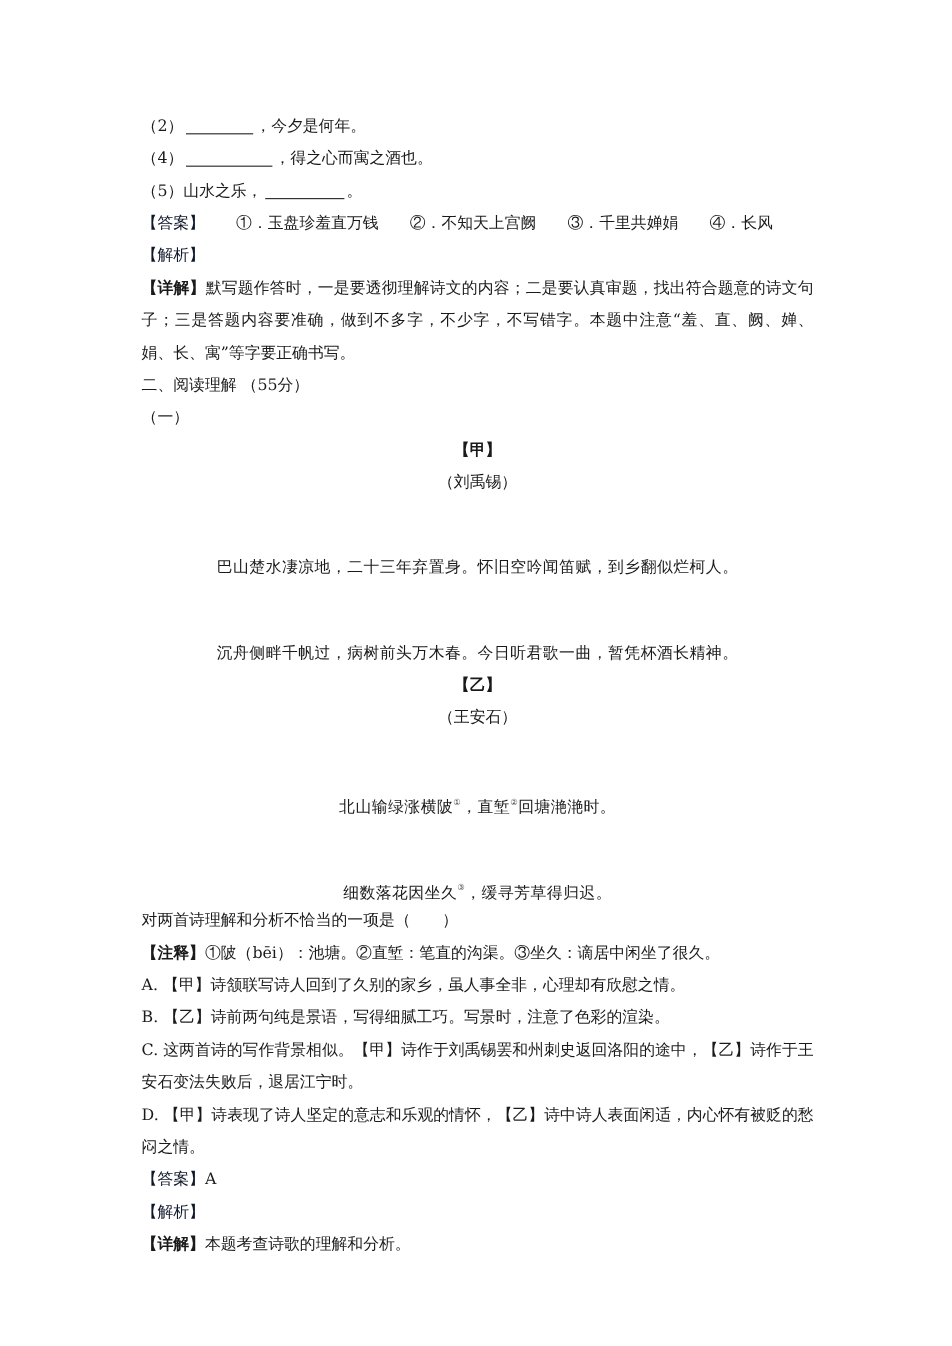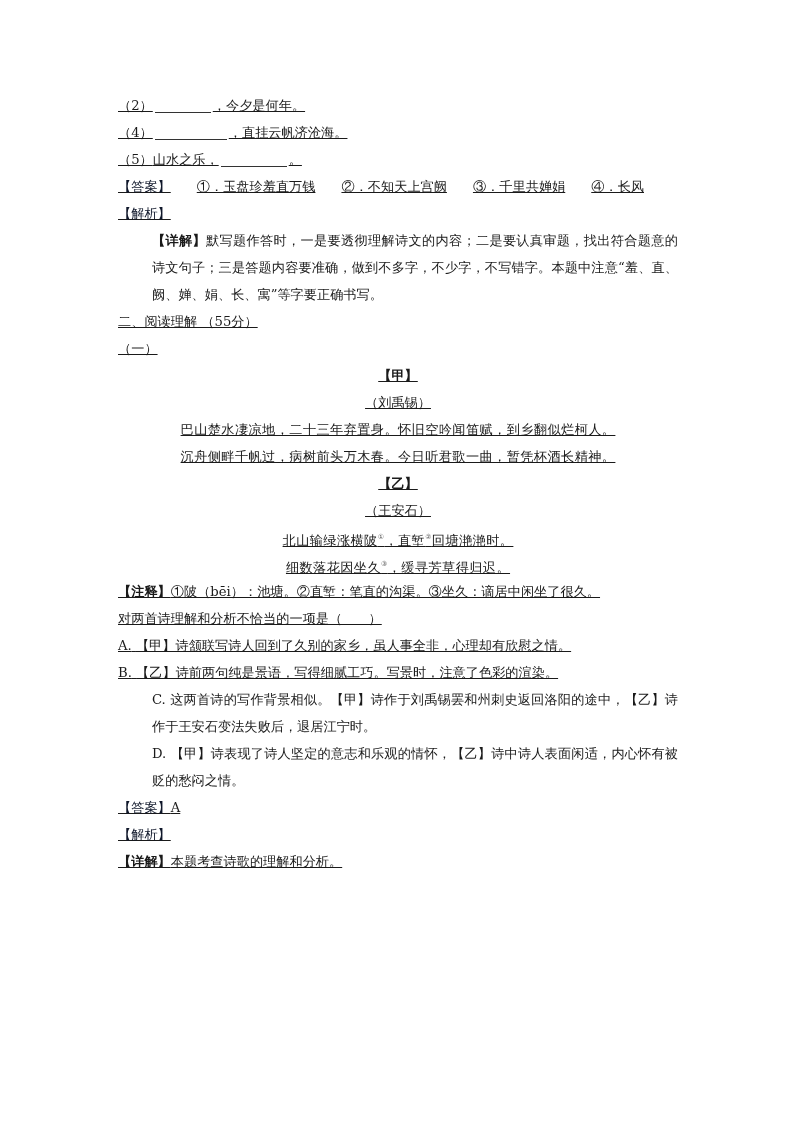--- a/index.html
+++ b/index.html
@@ -19,21 +19,20 @@
     position: absolute;
     left: 118px;
     top: 92px;
     width: 560px;
     font-size: 13.2px;
     line-height: 27px;
   }
   .line {
     white-space: nowrap;
     height: 27px;
-    text-decoration: underline;
   }
   .wrap {
     white-space: normal;
   }
   .center {
     text-align: center;
   }
   .tag {
     color: #0f172a;
   }
@@ -44,34 +43,34 @@
     vertical-align: -3px;
     margin: 0 2px;
   }
   .b1 { width: 56px; }
   .b2 { width: 75px; }
   .b3 { width: 72px; }
   .b4 { width: 66px; }
   .ans-gap { display: inline-block; width: 26px; }
   .bold { font-weight: bold; }
   .sup { font-size: 7px; vertical-align: 6px; color: #555; }
-  .poem-line { letter-spacing: 0.4px; }
-  .justify { text-align: justify; text-align-last: left; margin-left: 34px; }
+  .poem-line { letter-spacing: 0.4px; margin-top: 44px; }
+  .justify { text-align: justify; text-align-last: left; }
   .bracket { font-weight: bold; }
 </style>
 </head>
 <body>
 
 <div class="page">
 
   <div class="line">
     <span>（2）</span><span class="blank b1"></span><span>，今夕是何年。</span>
   </div>
   <div class="line">
-    <span>（4）</span><span class="blank b3"></span><span>，直挂云帆济沧海。</span>
+    <span>（4）</span><span class="blank b3"></span><span>，得之心而寓之酒也。</span>
   </div>
   <div class="line">
     <span>（5）</span><span>山水之乐，</span><span class="blank b4"></span><span>。</span>
   </div>
 
   <div class="line">
     <span class="tag">【答案】</span><span class="ans-gap"></span><span>①．玉盘珍羞直万钱</span><span class="ans-gap"></span><span>②．不知天上宫阙</span><span class="ans-gap"></span><span>③．千里共婵娟</span><span class="ans-gap"></span><span>④．长风</span>
   </div>
 
   <div class="line">
@@ -91,25 +90,25 @@
 
   <div class="line center bold">【乙】</div>
   <div class="line center">（王安石）</div>
   <div class="line center poem-line">
     <span>北山输绿涨横陂</span><span class="sup">①</span><span>，直堑</span><span class="sup">②</span><span>回塘滟滟时。</span>
   </div>
   <div class="line center poem-line">
     <span>细数落花因坐久</span><span class="sup">③</span><span>，缓寻芳草得归迟。</span>
   </div>
 
+  <div class="line">对两首诗理解和分析不恰当的一项是（　　）</div>
+
   <div class="line">
     <span class="bracket">【注释】</span><span>①陂（bēi）：池塘。②直堑：笔直的沟渠。③坐久：谪居中闲坐了很久。</span>
   </div>
-
-  <div class="line">对两首诗理解和分析不恰当的一项是（　　）</div>
   <div class="line">
     <span>A.</span> <span>【甲】诗颔联写诗人回到了久别的家乡，虽人事全非，心理却有欣慰之情。</span>
   </div>
   <div class="line">
     <span>B.</span> <span>【乙】诗前两句纯是景语，写得细腻工巧。写景时，注意了色彩的渲染。</span>
   </div>
   <div class="wrap justify">
     <span>C.</span> <span>这两首诗的写作背景相似。【甲】诗作于刘禹锡罢和州刺史返回洛阳的途中，【乙】诗作于王安石变法失败后，退居江宁时。</span>
   </div>
   <div class="wrap justify">

